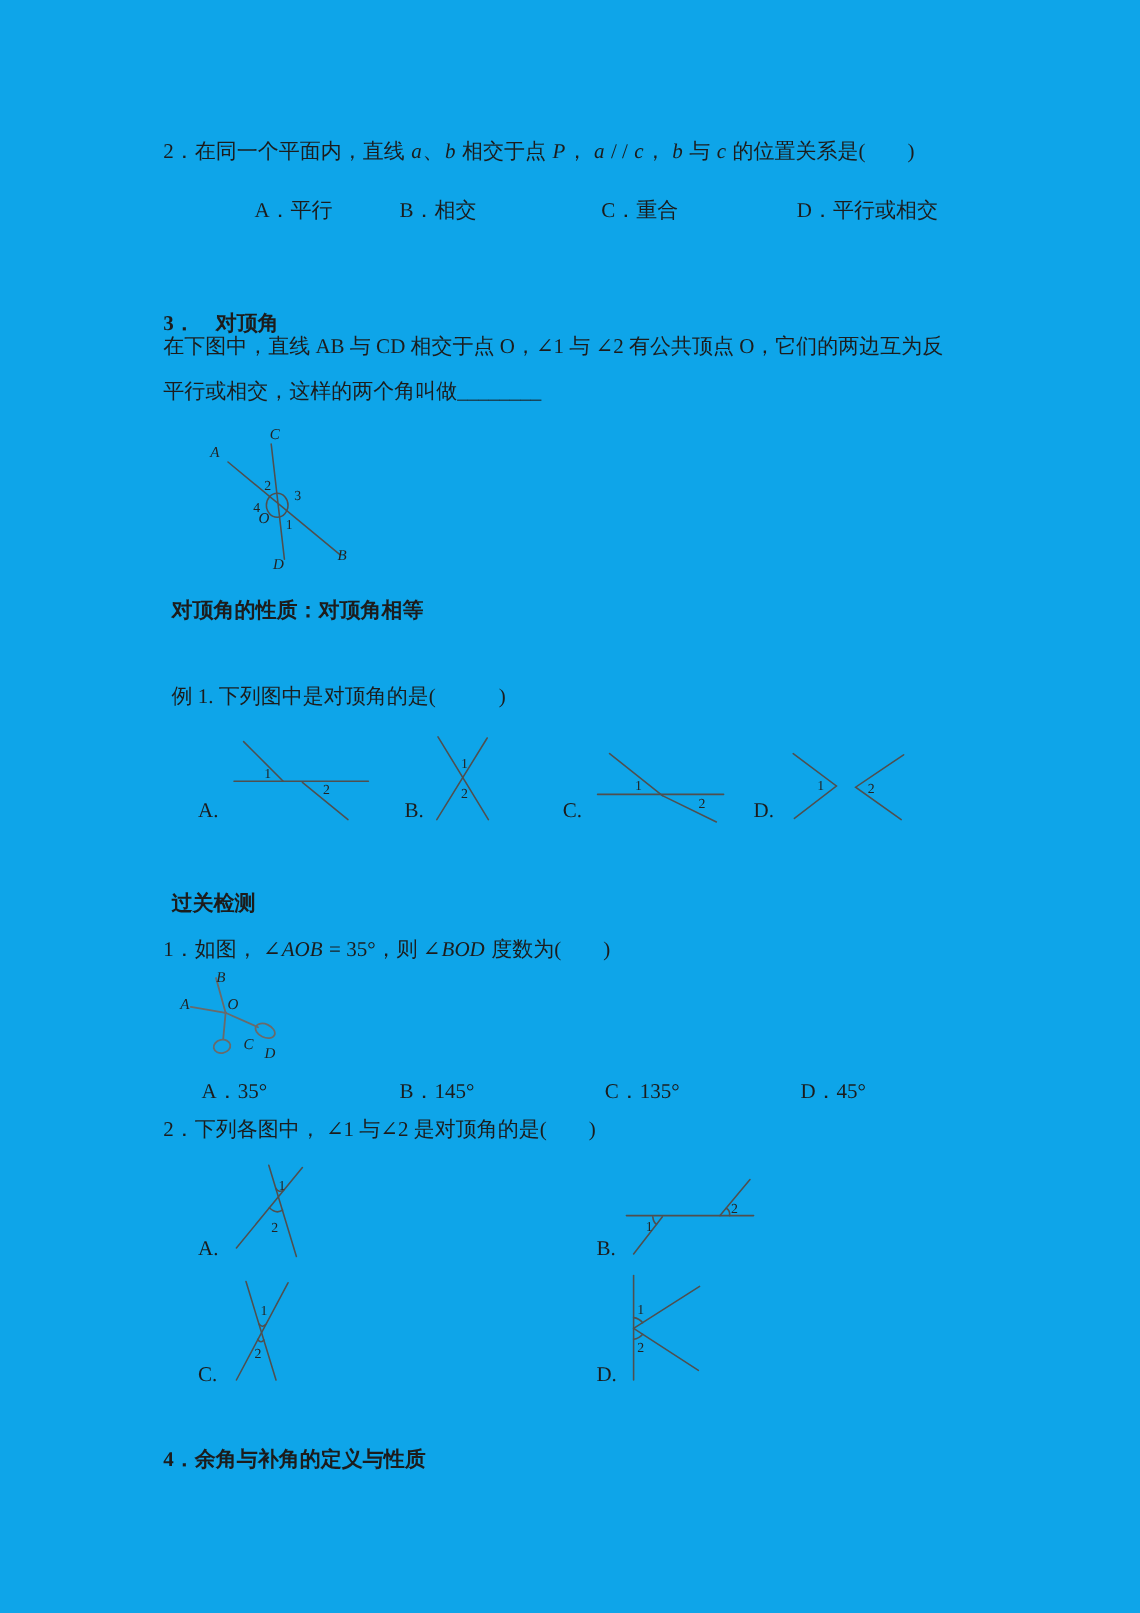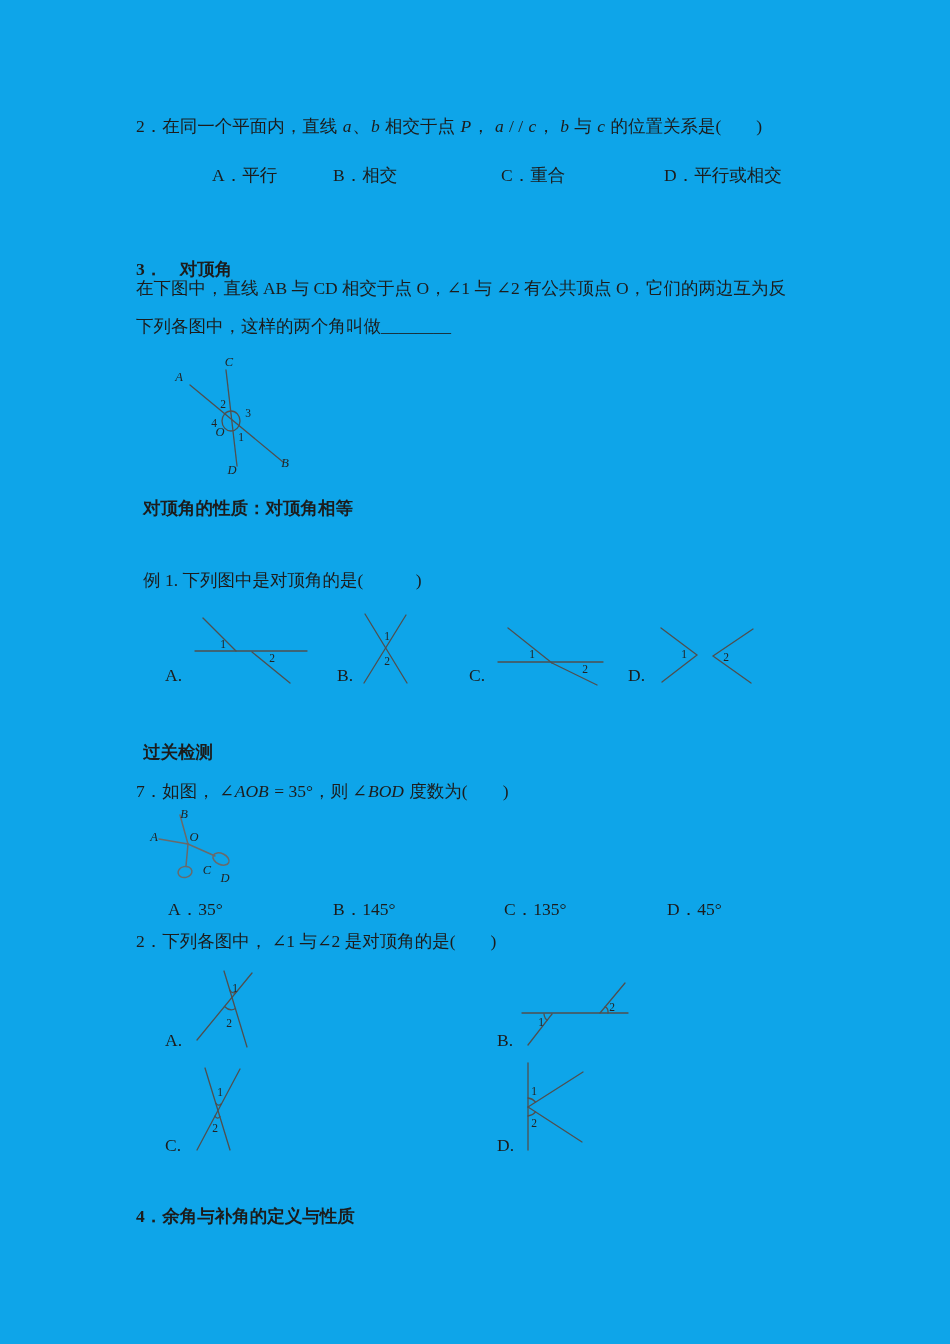--- a/index.html
+++ b/index.html
@@ -33,21 +33,21 @@
 <div class="page">
 
   <div class="tline" style="left:136px; top:116px;"><span>2．在同一个平面内，直线 </span><span class="it">a</span><span>、</span><span class="it">b</span><span> 相交于点 </span><span class="it">P</span><span>， </span><span class="it">a</span><span> / / </span><span class="it">c</span><span>， </span><span class="it">b</span><span> 与 </span><span class="it">c</span><span> 的位置关系是(　　)</span></div>
   <span class="opt" style="left:168px; top:163px;margin-left:44px;">A．平行</span>
   <span class="opt" style="left:333px; top:163px;">B．相交</span>
   <span class="opt" style="left:501px; top:163px;text-align:right;">C．重合</span>
   <span class="opt" style="left:664px; top:163px;">D．平行或相交</span>
 
   <div class="tline bold" style="left:136px; top:227px;margin-top:32px;">3．　对顶角</div>
   <div class="tline" style="left:136px; top:278px;">在下图中，直线 AB 与 CD 相交于点 O，∠1 与 ∠2 有公共顶点 O，它们的两边互为反</div>
-  <div class="tline" style="left:136px; top:316px;">下列各图中，这样的两个角叫做________</div>
+  <div class="tline" style="left:136px; top:316px;">平行或相交，这样的两个角叫做________</div>
 
   <svg style="left:160px; top:355px;" width="150" height="130" viewBox="0 0 150 130">
     <line x1="30" y1="30" x2="123" y2="107"></line>
     <line x1="66" y1="15" x2="77" y2="111"></line>
     <ellipse cx="71" cy="66" rx="9" ry="10"></ellipse>
     <text class="pt" x="19" y="26">A</text>
     <text class="pt" x="69" y="11">C</text>
     <text class="pt" x="125" y="112">B</text>
     <text class="pt" x="72" y="119">D</text>
     <text class="pt" x="60" y="81">O</text>
@@ -89,21 +89,21 @@
 
   <svg style="left:625px; top:600px;" width="140" height="95" viewBox="0 0 140 95">
     <polyline points="36,28 72,55 37,82"></polyline>
     <polyline points="128,29 88,56 126,83"></polyline>
     <text class="num" x="59" y="58">1</text>
     <text class="num" x="101" y="61">2</text>
   </svg>
   <div class="figlabel" style="left:628px; top:665px;">D.</div>
 
   <div class="tline bold" style="left:143px; top:742px;">过关检测</div>
-  <div class="tline" style="left:136px; top:781px;"><span>7．如图， </span><span>∠</span><span class="it">AOB</span><span> = 35°</span><span>，则 </span><span>∠</span><span class="it">BOD</span><span> 度数为(　　)</span></div>
+  <div class="tline" style="left:136px; top:781px;"><span>1．如图， </span><span>∠</span><span class="it">AOB</span><span> = 35°</span><span>，则 </span><span>∠</span><span class="it">BOD</span><span> 度数为(　　)</span></div>
 
   <svg class="sc" style="left:145px; top:806px;" width="110" height="92" viewBox="0 0 110 92">
     <polyline points="14,33 43,38 70,50"></polyline>
     <polyline points="35,9 43,38 41,60"></polyline>
     <ellipse cx="76" cy="53" rx="8.5" ry="5.5" transform="rotate(25 76 53)"></ellipse>
     <ellipse cx="40" cy="66" rx="7" ry="5.5" transform="rotate(-12 40 66)"></ellipse>
     <circle cx="43" cy="38" r="1.1" fill="#6a6a6a"></circle>
     <text class="pt" x="9" y="35">A</text>
     <text class="pt" x="39" y="12">B</text>
     <text class="pt" x="49" y="35">O</text>

